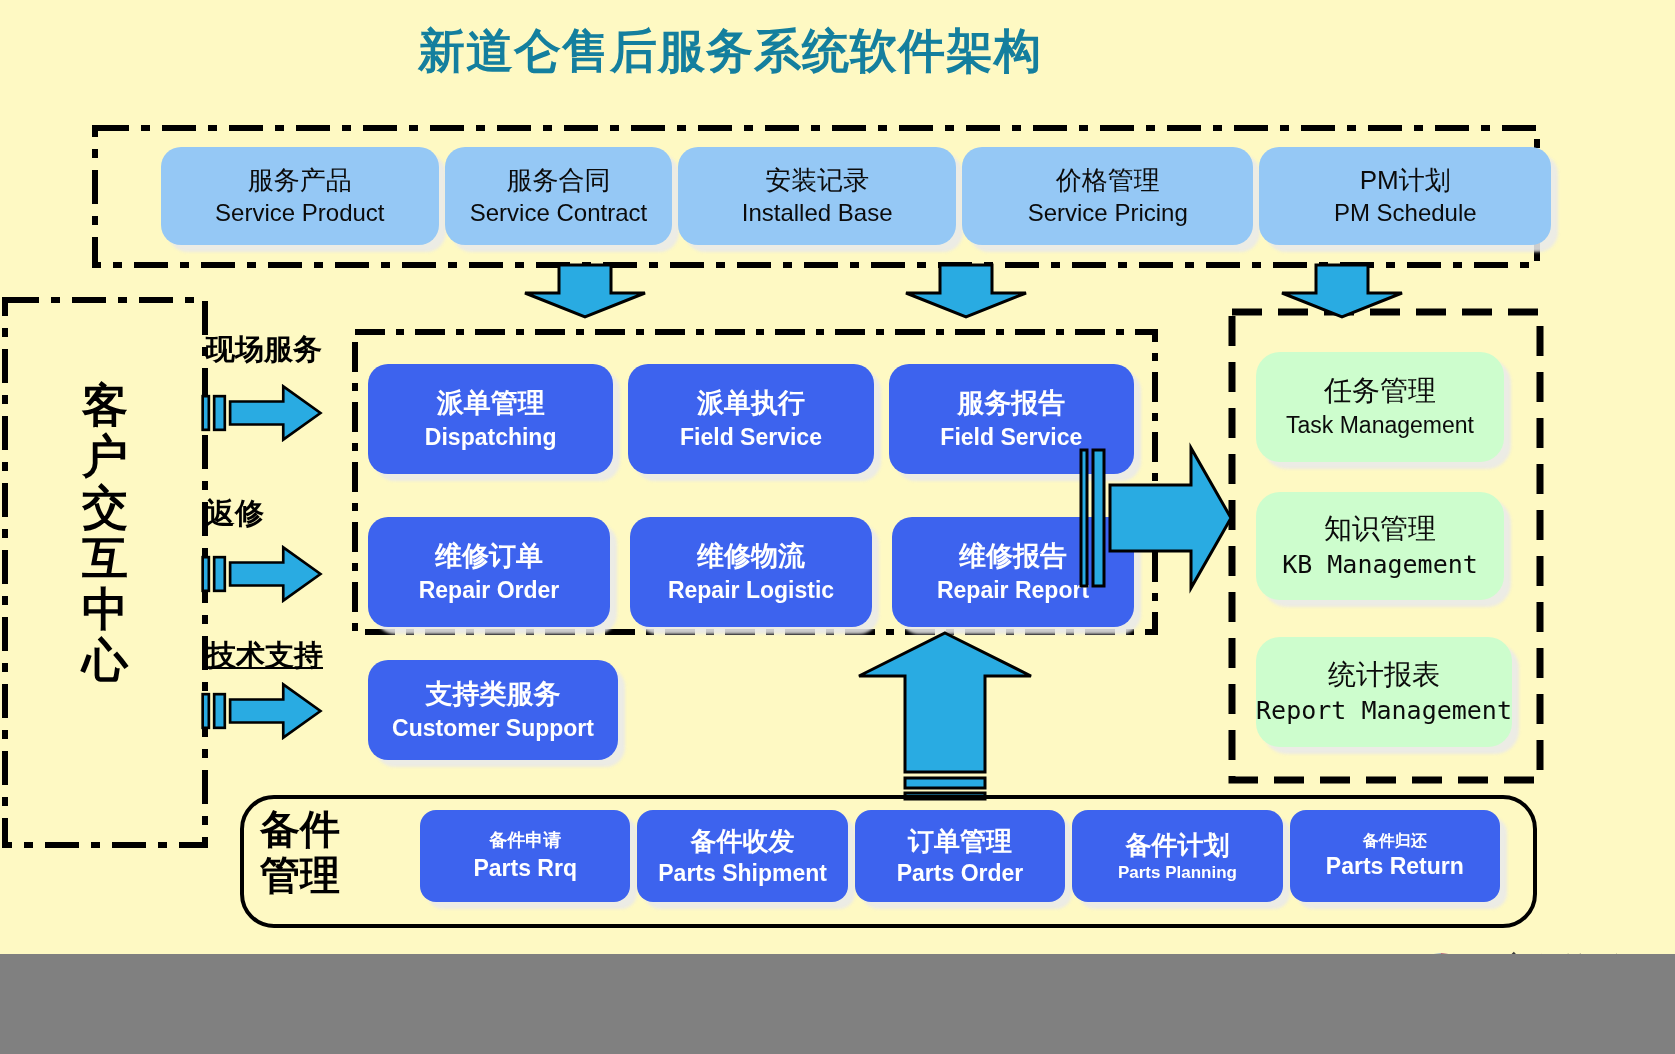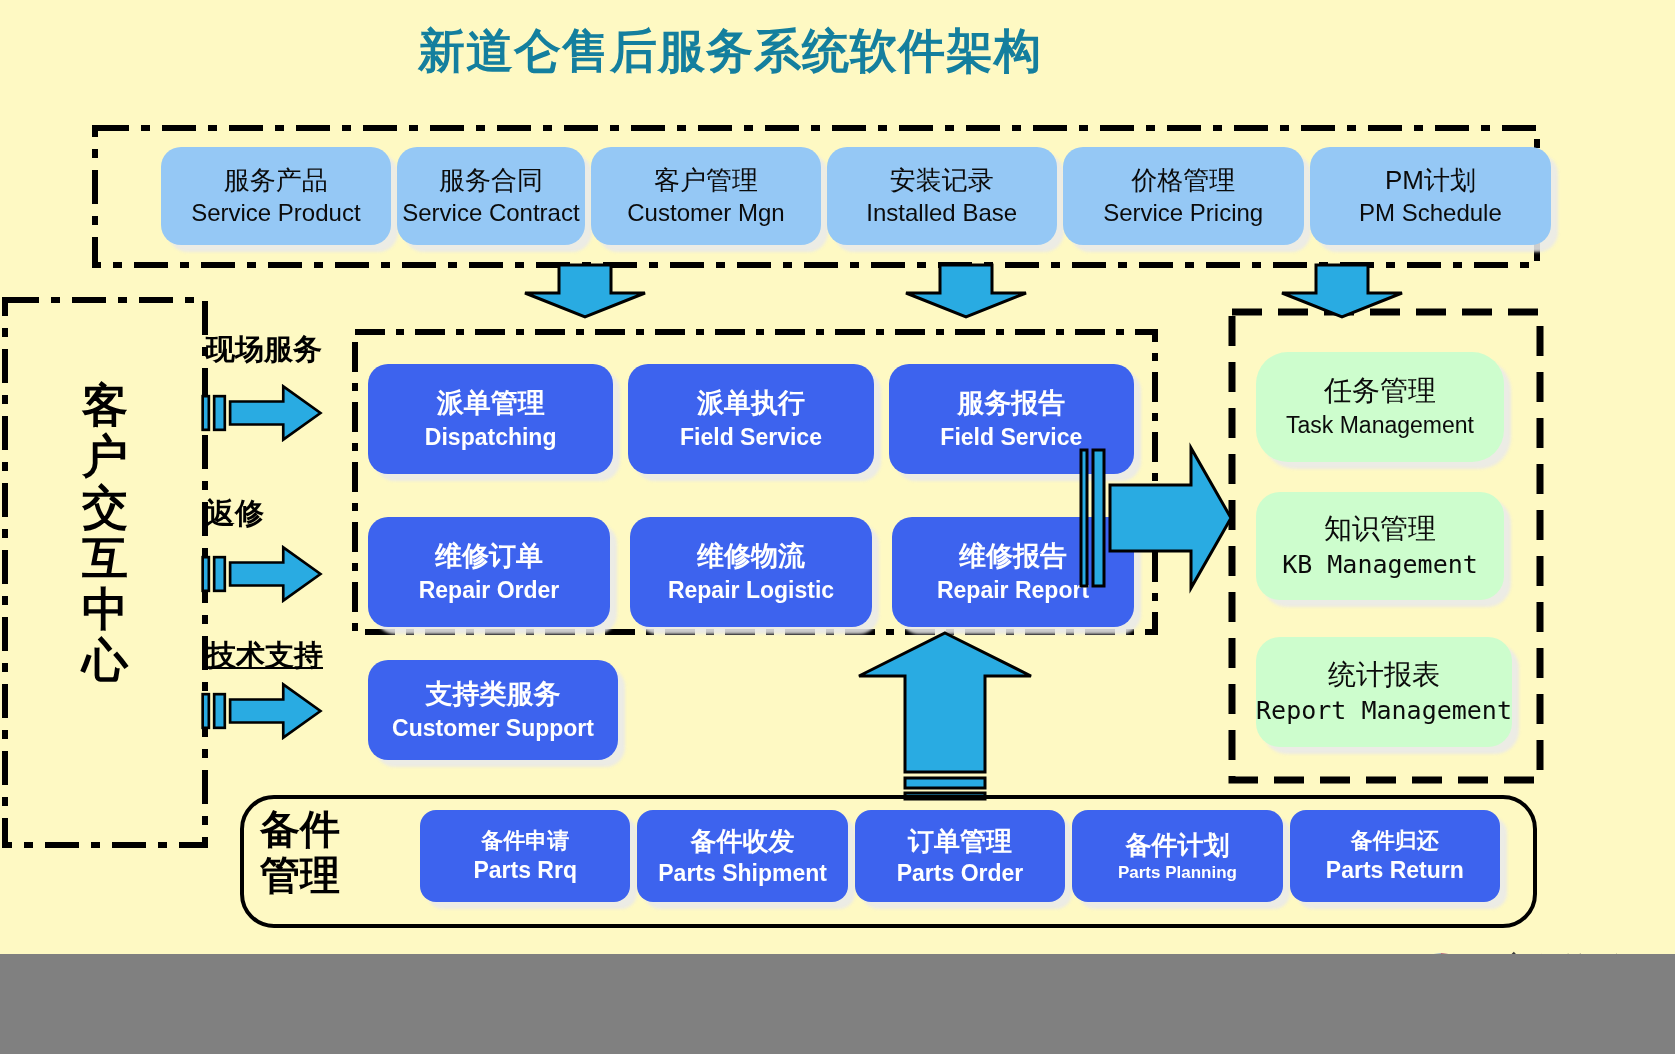--- a/index.html
+++ b/index.html
@@ -69,24 +69,20 @@
   <div class="row" style="left:113px;top:147px;width:1390px;height:98px;gap:6px;padding-left:48px;">
     <div class="mbox topbox" style="flex:1;">
       <span class="zh">服务产品</span>
       <span class="en">Service Product</span>
     </div>
     <div class="mbox topbox" style="flex:0.82;">
       <span class="zh">服务合同</span>
       <span class="en">Service Contract</span>
     </div>
     <div class="mbox topbox" style="flex:1;">
-      <span class="zh">客户管理</span>
-      <span class="en">Customer Mgn</span>
-    </div>
-    <div class="mbox topbox" style="flex:1;">
       <span class="zh">安装记录</span>
       <span class="en">Installed Base</span>
     </div>
     <div class="mbox topbox" style="flex:1.05;">
       <span class="zh">价格管理</span>
       <span class="en">Service Pricing</span>
     </div>
     <div class="mbox topbox" style="flex:1.05;">
       <span class="zh">PM计划</span>
       <span class="en">PM Schedule</span>
@@ -172,57 +168,57 @@
     <rect class="arrowfill" x="15" y="10" width="11" height="136"></rect>
     <polygon class="arrowfill" points="32,45 113,45 113,8 153,78 113,148 113,111 32,111"></polygon>
   </svg>
 
   <svg class="layer" style="left:855px;top:630px;width:180px;height:170px;" viewBox="0 0 180 170">
     <polygon class="arrowfill" points="90,3 176,46 130,46 130,142 50,142 50,46 4,46"></polygon>
     <rect class="arrowfill" x="50" y="148" width="80" height="10"></rect>
     <rect class="arrowfill" x="50" y="163" width="80" height="6"></rect>
   </svg>
 
-  <div class="mbox greenbox" style="position:absolute;left:1256px;top:352px;width:248px;height:110px;border-radius:32px;">
+  <div class="mbox greenbox" style="position:absolute;left:1256px;top:352px;width:248px;height:110px;">
     <span class="zh">任务管理</span>
     <span class="en">Task Management</span>
   </div>
   <div class="mbox greenbox" style="position:absolute;left:1256px;top:492px;width:248px;height:108px;">
     <span class="zh">知识管理</span>
     <span class="en mono">KB Management</span>
   </div>
   <div class="mbox greenbox" style="position:absolute;left:1256px;top:637px;width:256px;height:110px;">
     <span class="zh">统计报表</span>
     <span class="en mono">Report Management</span>
   </div>
 
   <div class="parts-container"></div>
   <div class="parts-label">
     <div>备件</div>
     <div>管理</div>
   </div>
   <div class="row" style="left:420px;top:810px;width:1080px;height:92px;gap:7px;">
     <div class="mbox corebox" style="flex:1;border-radius:16px;">
-      <span class="zh" style="font-size:22px;">备件申请</span>
+      <span class="zh" style="font-size:18px;">备件申请</span>
       <span class="en" style="font-size:23px;">Parts Rrq</span>
     </div>
     <div class="mbox corebox" style="flex:1;border-radius:16px;">
       <span class="zh" style="font-size:26px;">备件收发</span>
       <span class="en" style="font-size:23px;">Parts Shipment</span>
     </div>
     <div class="mbox corebox" style="flex:1;border-radius:16px;">
       <span class="zh" style="font-size:26px;">订单管理</span>
       <span class="en" style="font-size:23px;">Parts Order</span>
     </div>
     <div class="mbox corebox" style="flex:1;border-radius:16px;">
       <span class="zh" style="font-size:26px;">备件计划</span>
       <span class="en" style="font-size:17px;">Parts Planning</span>
     </div>
     <div class="mbox corebox" style="flex:1;border-radius:16px;">
-      <span class="zh" style="font-size:22px;">备件归还</span>
+      <span class="zh" style="font-size:16px;">备件归还</span>
       <span class="en" style="font-size:23px;">Parts Return</span>
     </div>
   </div>
 
   <svg class="layer" style="left:1385px;top:948px;width:112px;height:106px;" viewBox="0 0 112 106">
     <path d="M 21.4 76 A 40 40 0 0 1 69.7 18.4" fill="none" stroke="#2E5EB8" stroke-width="21"></path>
     <path d="M 90.6 76 A 40 40 0 0 1 16.6 62.9" fill="none" stroke="#F2A71B" stroke-width="21"></path>
     <path d="M 56 16 A 40 40 0 0 1 81.7 86.6" fill="none" stroke="#E8242C" stroke-width="21"></path>
   </svg>
   <div class="logo-text">

